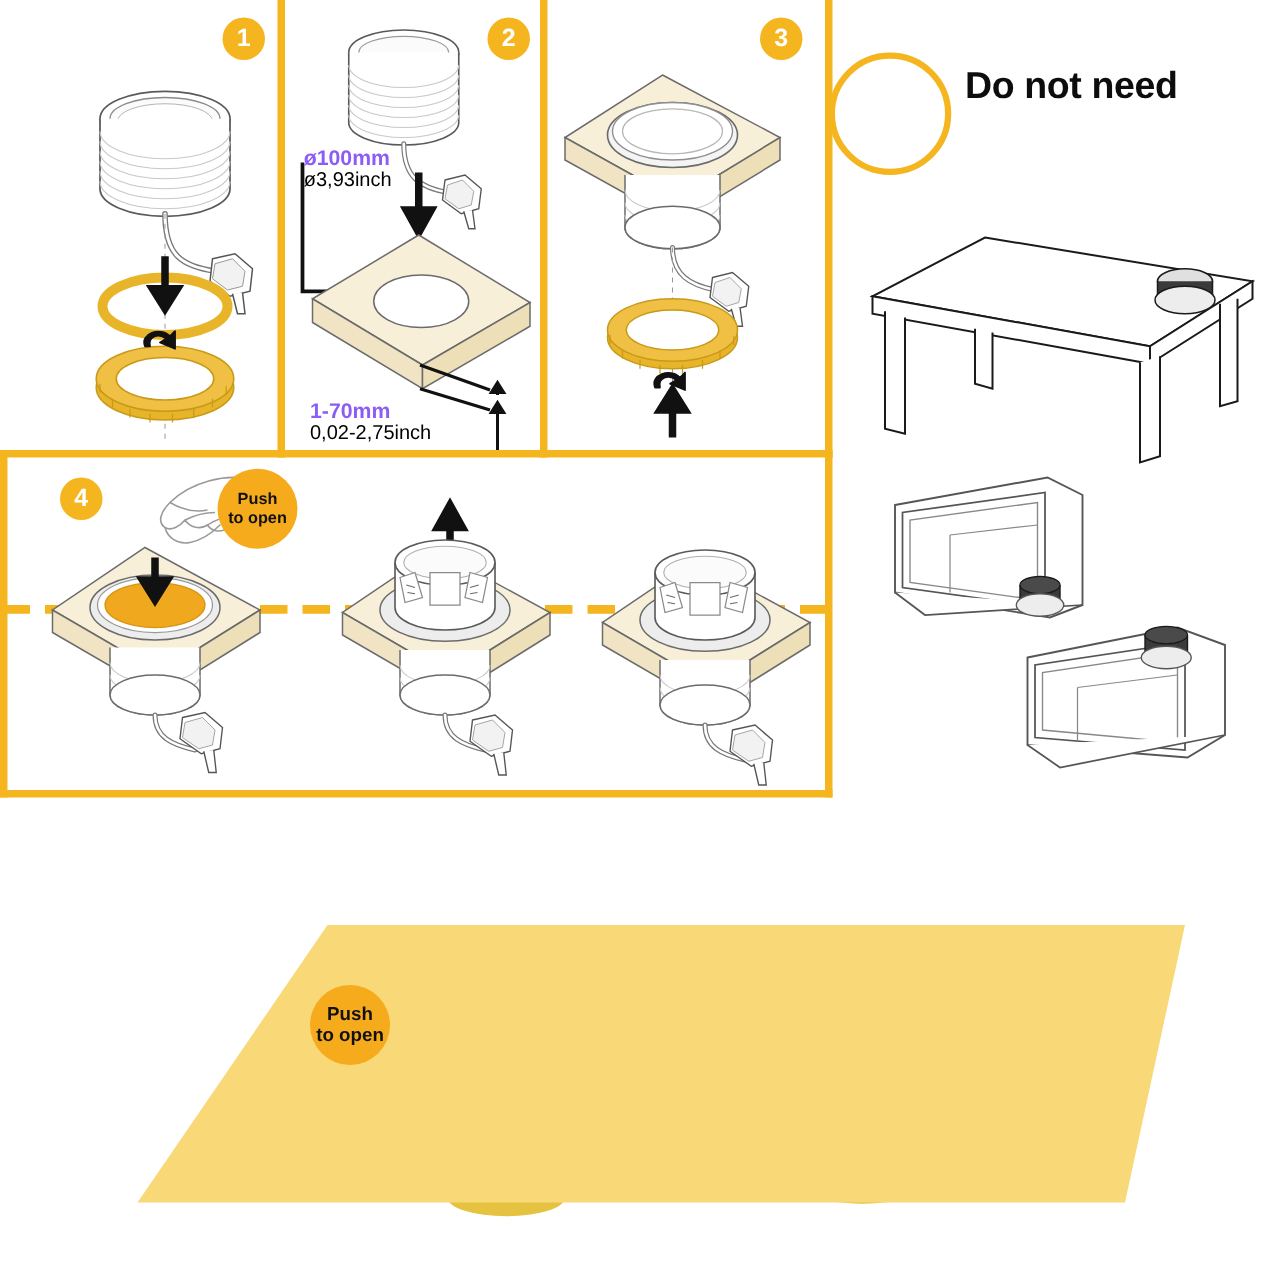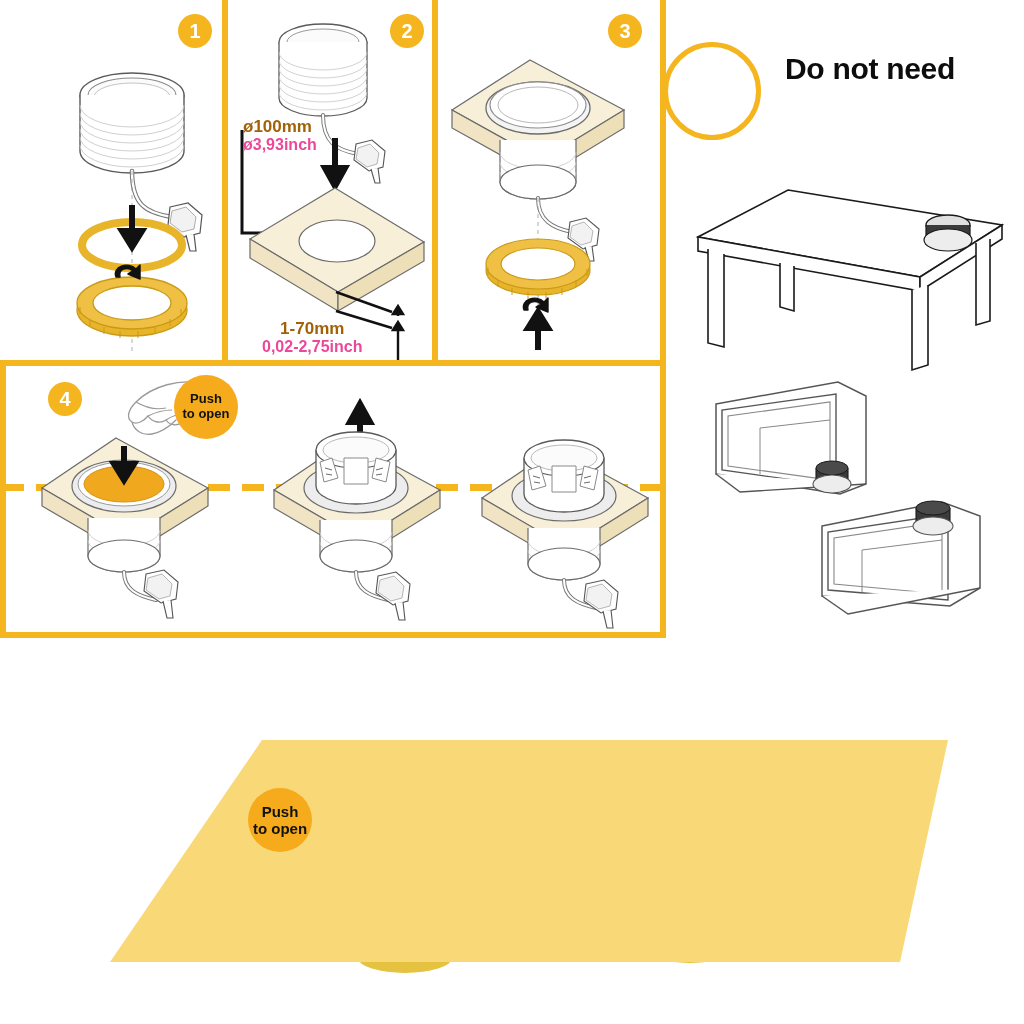--- a/index.html
+++ b/index.html
@@ -24,22 +24,22 @@
     color:#ffffff;
     font-weight:bold;
     font-size:20px;
     display:flex;align-items:center;justify-content:center;
     line-height:1;
     z-index:6;
   }
 
   
   .dim-block{position:absolute;z-index:6;line-height:1.08;}
-  .dim-bold{font-weight:bold;font-size:17px;color:#a16207;white-space:nowrap;}
-  .dim-reg{font-weight:bold;font-size:16px;color:#ec4899;white-space:nowrap;}
+  .dim-bold{font-weight:bold;font-size:17px;color:#8b5cf6;white-space:nowrap;}
+  .dim-reg{font-weight:normal;font-size:16px;color:#000000;white-space:nowrap;}
 
   
   .push-badge{
     position:absolute;border-radius:50%;
     background:#F5AB1C;
     display:flex;align-items:center;justify-content:center;
     text-align:center;
     font-weight:bold;color:#111;
     line-height:1.12;
     z-index:8;
@@ -49,21 +49,20 @@
   .screw-circle{
     position:absolute;border-radius:50%;
     border:5px solid #F5B51E;background:#ffffff;
     z-index:7;
   }
   .screws-text{
     position:absolute;
     font-weight:bold;font-size:30px;color:#0d0d0d;
     line-height:1.12;letter-spacing:-0.3px;
     z-index:7;
-    margin-left:13px;
   }
 
   
   .dash-seg{position:absolute;height:7px;background:#F5B51E;}
 
   
   .hero-bg{position:absolute;z-index:1;}
   .hero-push{
     position:absolute;border-radius:50%;
     background:#F5AB1C;
@@ -137,21 +136,21 @@
     <path d="M56 222 C52 212 68 206 76 214 L80 210 L80 224 L68 219 L73 216 C67 211 58 214 60 222 Z" fill="#111" stroke="#111" stroke-width="1.5" stroke-linejoin="round"></path>
   </svg>
 
   <div class="step-badge" style="left:390px;top:14px;">2</div>
 
   <div class="dim-block" style="left:243px;top:118px;">
     <div class="dim-bold">ø100mm</div>
     <div class="dim-reg">ø3,93inch</div>
   </div>
 
-  <div class="dim-block" style="left:262px;top:320px;text-align:center;">
+  <div class="dim-block" style="left:248px;top:320px;text-align:left;">
     <div class="dim-bold">1-70mm</div>
     <div class="dim-reg">0,02-2,75inch</div>
   </div>
 
   <svg class="abs" style="left:238px;top:20px;" width="195" height="340" viewBox="0 0 195 340">
 
     <ellipse cx="85" cy="22" rx="44" ry="18" fill="#ffffff" stroke="#5a5a5a" stroke-width="1.3"></ellipse>
     <ellipse cx="85" cy="22" rx="36" ry="13" fill="#fbfbfb" stroke="#9a9a9a" stroke-width="1"></ellipse>
     <path d="M41 22 L41 78 A44 18 0 0 0 129 78 L129 22" fill="#ffffff" stroke="#5a5a5a" stroke-width="1.3"></path>
     <g stroke="#c9c9c9" stroke-width="0.85" fill="none">

